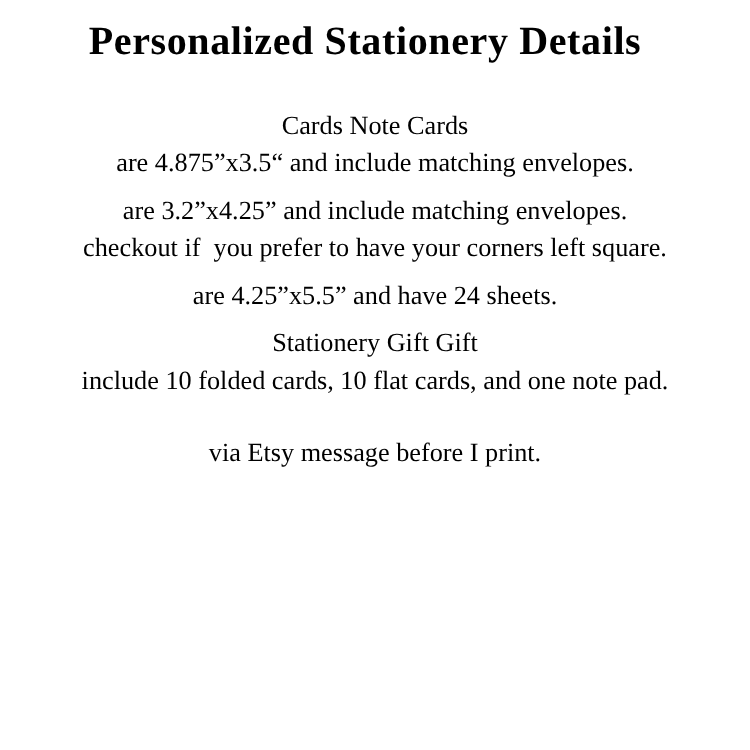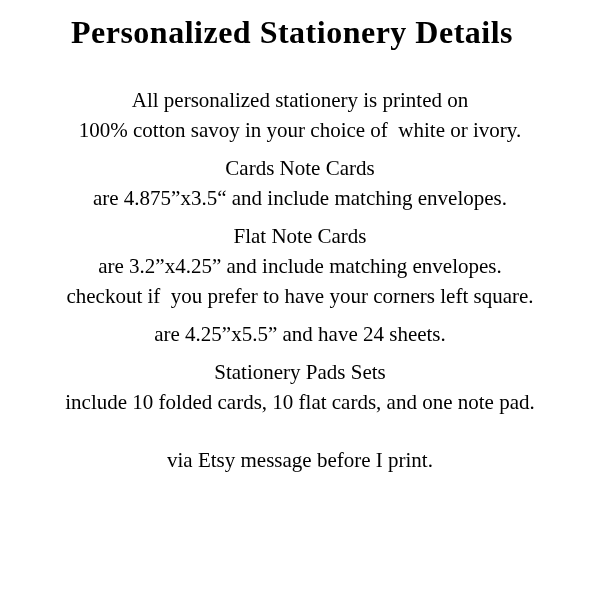--- a/index.html
+++ b/index.html
@@ -37,42 +37,37 @@
     margin-top: 28px;
   }
 </style>
 </head>
 <body>
 
 <div class="page">
 
   <h1 class="title">Personalized Stationery Details</h1>
 
-  <div class="para">
-    <span class="line">All personalized stationery is printed on</span>
-    <span class="line">100% cotton savoy in your choice of  white or ivory.</span>
-  </div>
 
   <div class="para">
     <span class="heading">Cards Note Cards</span>
     <span class="line">are 4.875”x3.5“ and include matching envelopes.</span>
   </div>
 
   <div class="para">
-    <span class="heading">Flat Note Cards</span>
     <span class="line">are 3.2”x4.25” and include matching envelopes.</span>
     <span class="line">checkout if  you prefer to have your corners left square.</span>
   </div>
 
   <div class="para">
     <span class="line">are 4.25”x5.5” and have 24 sheets.</span>
   </div>
 
   <div class="para">
-    <span class="heading">Stationery Pads Sets</span>
+    <span class="heading">Stationery Gift Gift</span>
     <span class="line">include 10 folded cards, 10 flat cards, and one note pad.</span>
   </div>
 
   <div class="para para-proof">
     <span class="line">via Etsy message before I print.</span>
   </div>
 
 </div>
 
 </body></html>

